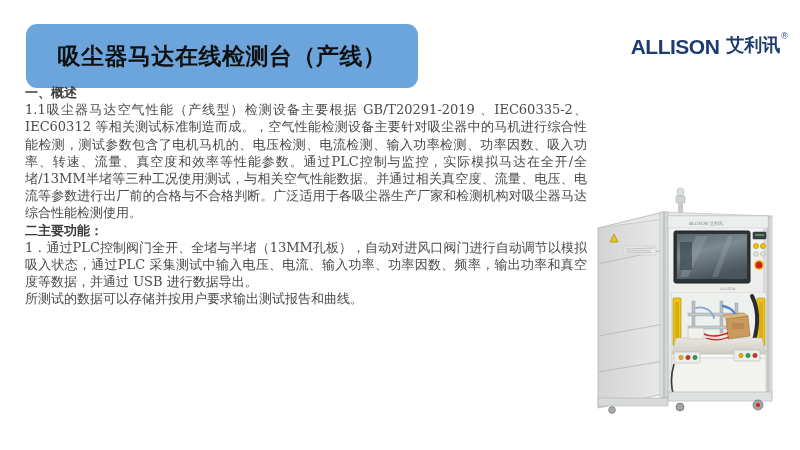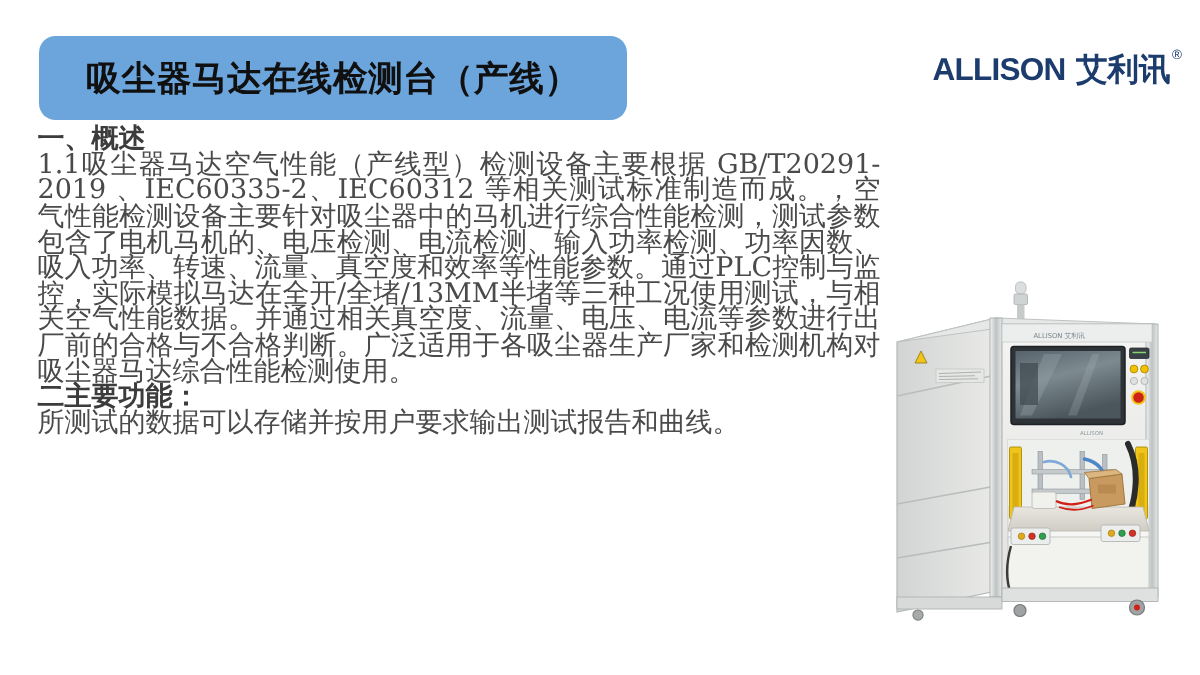--- a/index.html
+++ b/index.html
@@ -14,21 +14,21 @@
     overflow: hidden;
     font-family: "Liberation Serif", "DejaVu Serif", serif;
   }
 
   
   #title-banner {
     position: absolute;
     left: 26px;
     top: 24px;
     width: 392px;
-    height: 56px;
+    height: 64px;
     background: #6BA5DC;
     border-radius: 11px;
     display: flex;
     align-items: center;
     justify-content: center;
   }
   #title-text {
     font-family: "DejaVu Serif", "Liberation Serif", serif;
     font-size: 23px;
     font-weight: 700;
@@ -49,41 +49,41 @@
   }
   #logo-latin {
     font-family: "Liberation Sans", "DejaVu Sans", sans-serif;
     font-size: 21px;
     font-weight: 700;
     letter-spacing: -0.5px;
     line-height: 1;
   }
   #logo-cn {
     font-family: "DejaVu Sans", "Liberation Sans", sans-serif;
-    font-size: 21px;
+    font-size: 18px;
     font-weight: 700;
     line-height: 1;
     margin-left: 7px;
   }
   #logo-reg {
     font-family: "Liberation Sans", "DejaVu Sans", sans-serif;
     font-size: 9px;
     line-height: 1;
     margin-left: 1px;
     margin-top: -4px;
   }
 
   
   #body-text {
     position: absolute;
     left: 25px;
     top: 84px;
     width: 562px;
     font-family: "DejaVu Serif", "Liberation Serif", serif;
-    font-size: 18px;
+    font-size: 13px;
     line-height: 17.2px;
     color: #4a4a4a;
     text-align: justify;
     text-justify: inter-character;
   }
   #body-text p {
     margin: 0;
     padding: 0;
     white-space: normal;
   }
@@ -115,20 +115,21 @@
 <div id="logo">
   <span id="logo-latin">ALLISON</span>
   <span id="logo-cn">艾利讯</span>
   <span id="logo-reg">®</span>
 </div>
 
 <div id="body-text">
   <p class="heading nowrapline">一、概述</p>
   <p>1.1吸尘器马达空气性能（产线型）检测设备主要根据 GB/T20291-2019 、IEC60335-2、IEC60312 等相关测试标准制造而成。，空气性能检测设备主要针对吸尘器中的马机进行综合性能检测，测试参数包含了电机马机的、电压检测、电流检测、输入功率检测、功率因数、吸入功率、转速、流量、真空度和效率等性能参数。通过PLC控制与监控，实际模拟马达在全开/全堵/13MM半堵等三种工况使用测试，与相关空气性能数据。并通过相关真空度、流量、电压、电流等参数进行出厂前的合格与不合格判断。广泛适用于各吸尘器生产厂家和检测机构对吸尘器马达综合性能检测使用。</p>
   <p class="heading nowrapline">二主要功能：</p>
+  <p>1．通过PLC控制阀门全开、全堵与半堵（13MM孔板），自动对进风口阀门进行自动调节以模拟吸入状态，通过PLC 采集测试中输入电压、电流、输入功率、功率因数、频率，输出功率和真空度等数据，并通过 USB 进行数据导出。</p>
   <p class="nowrapline">所测试的数据可以存储并按用户要求输出测试报告和曲线。</p>
 </div>
 
 <div id="machine-photo">
   <svg width="206" height="238" viewBox="0 0 206 238" xmlns="http://www.w3.org/2000/svg">
     <defs>
       <linearGradient id="panelL" x1="0" y1="0" x2="1" y2="0">
         <stop offset="0%" stop-color="#d2d4d3"></stop>
         <stop offset="100%" stop-color="#e9eae8"></stop>
       </linearGradient>

